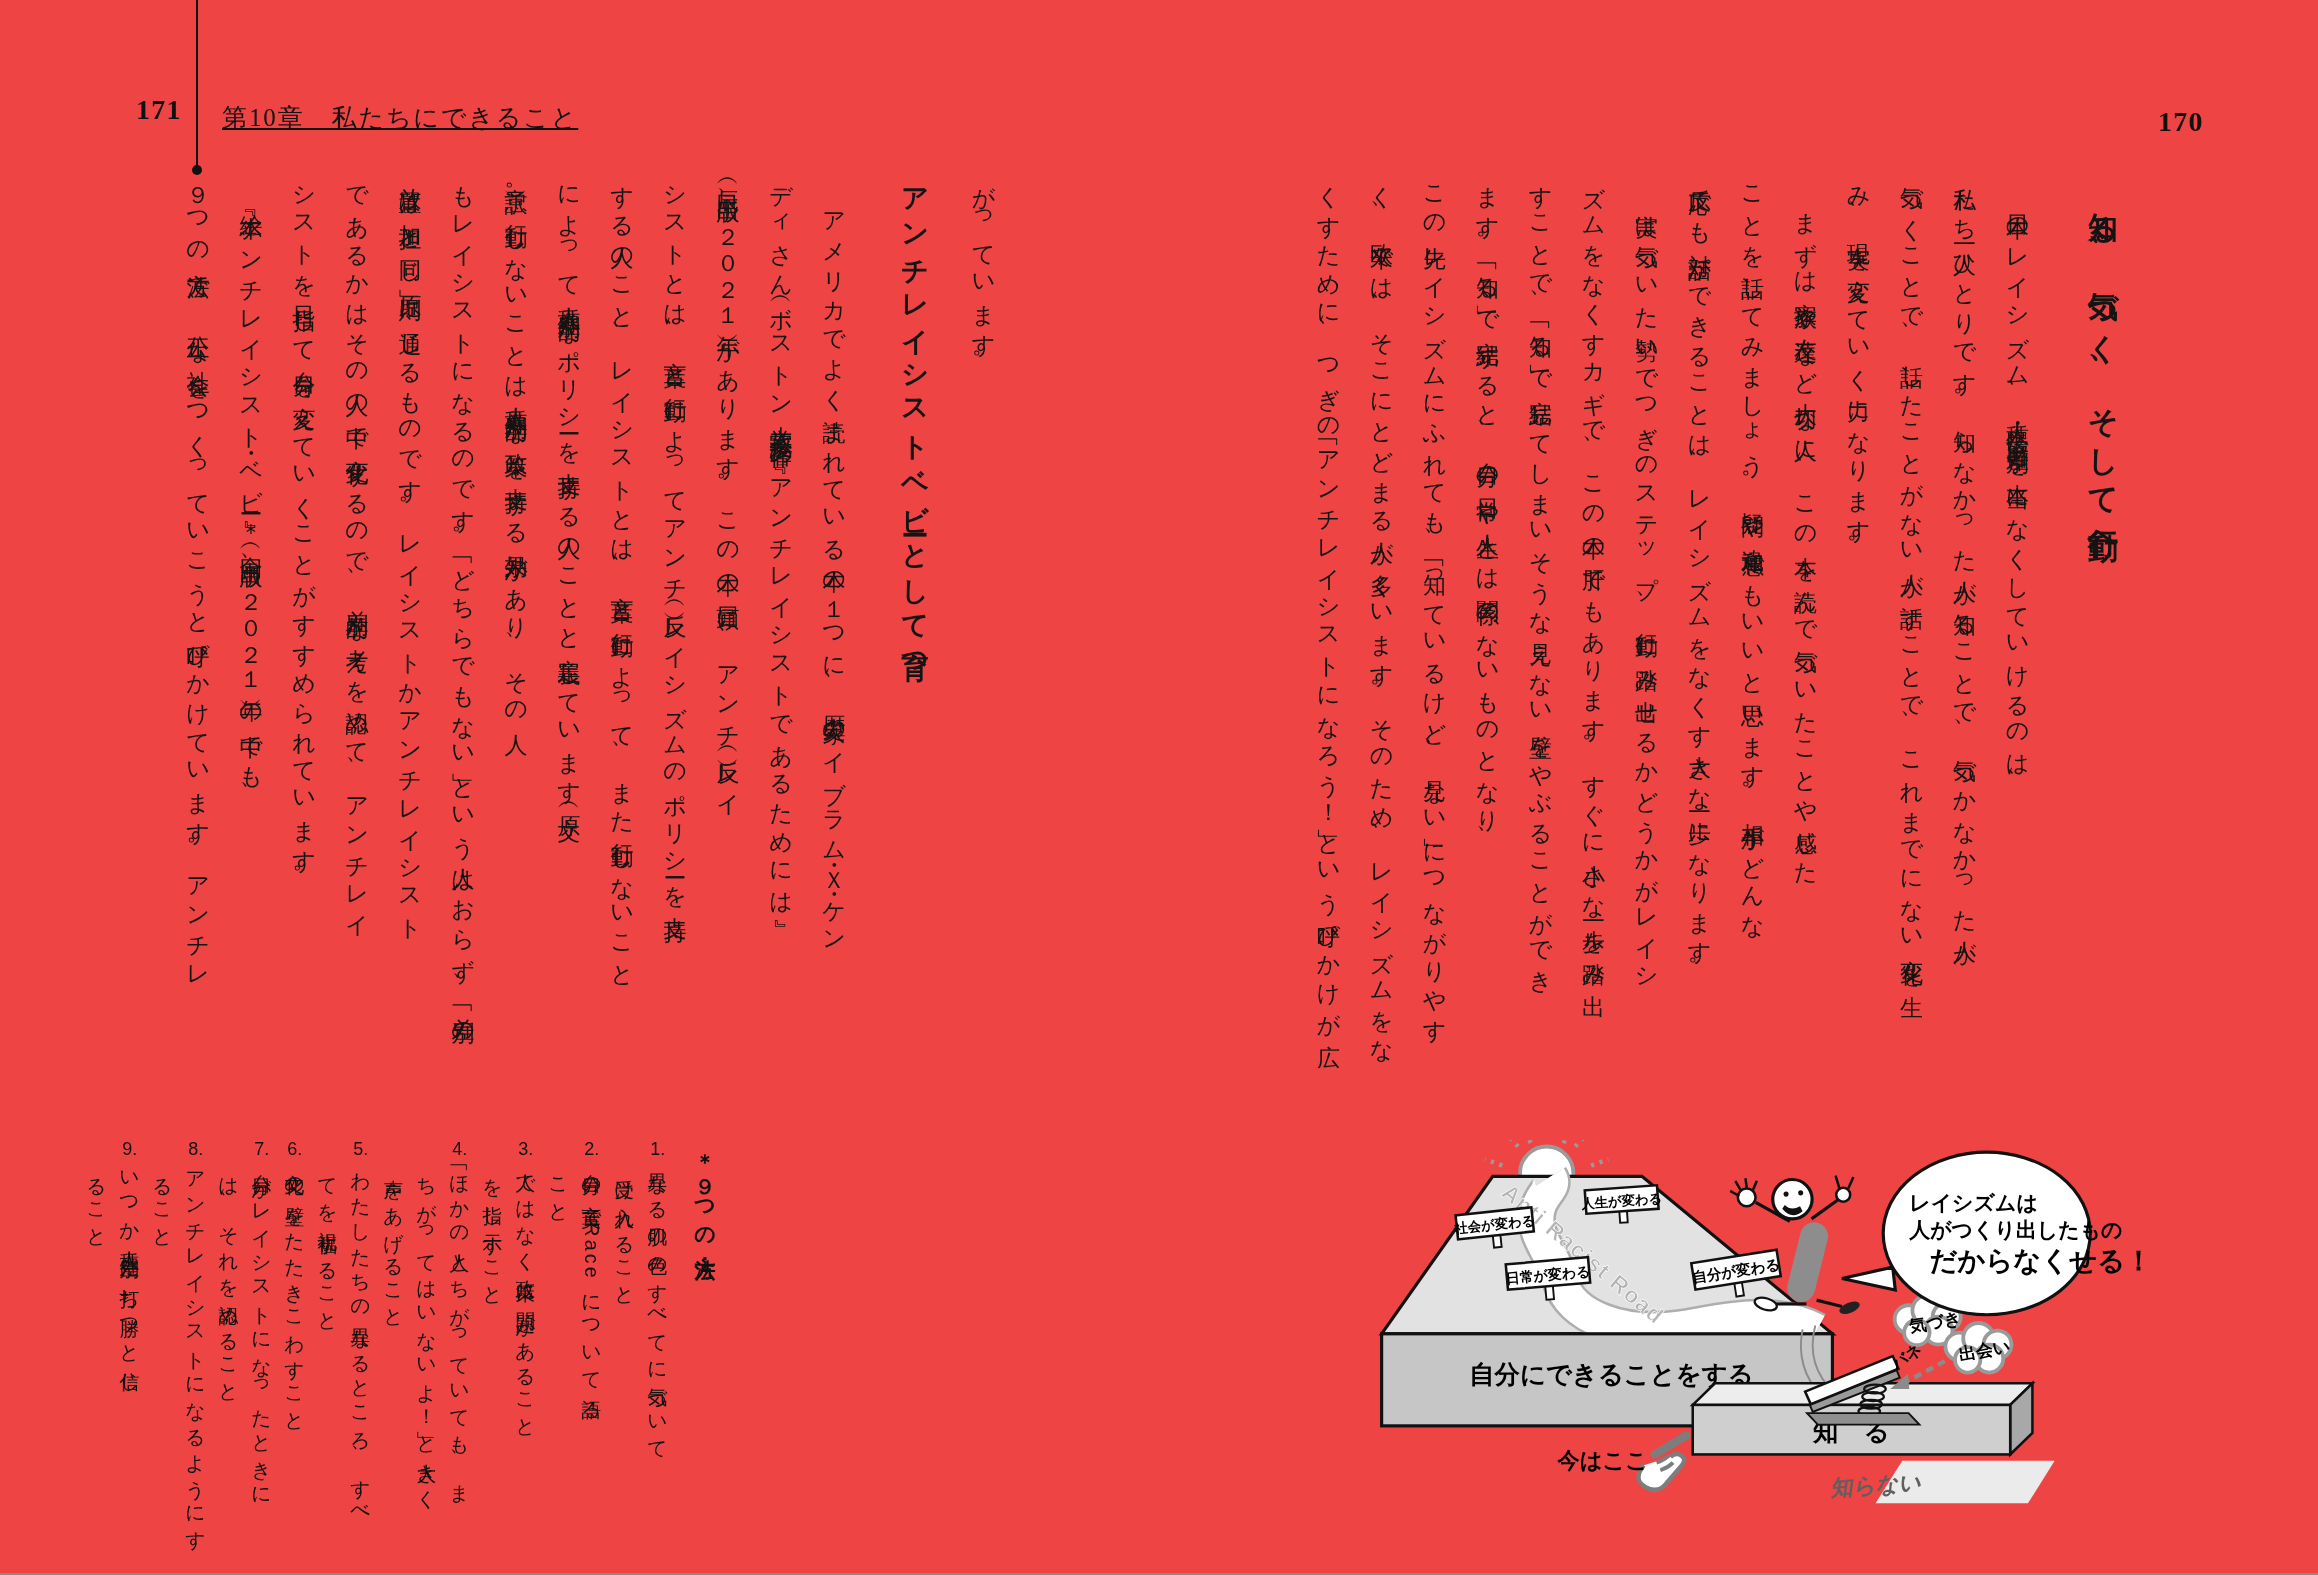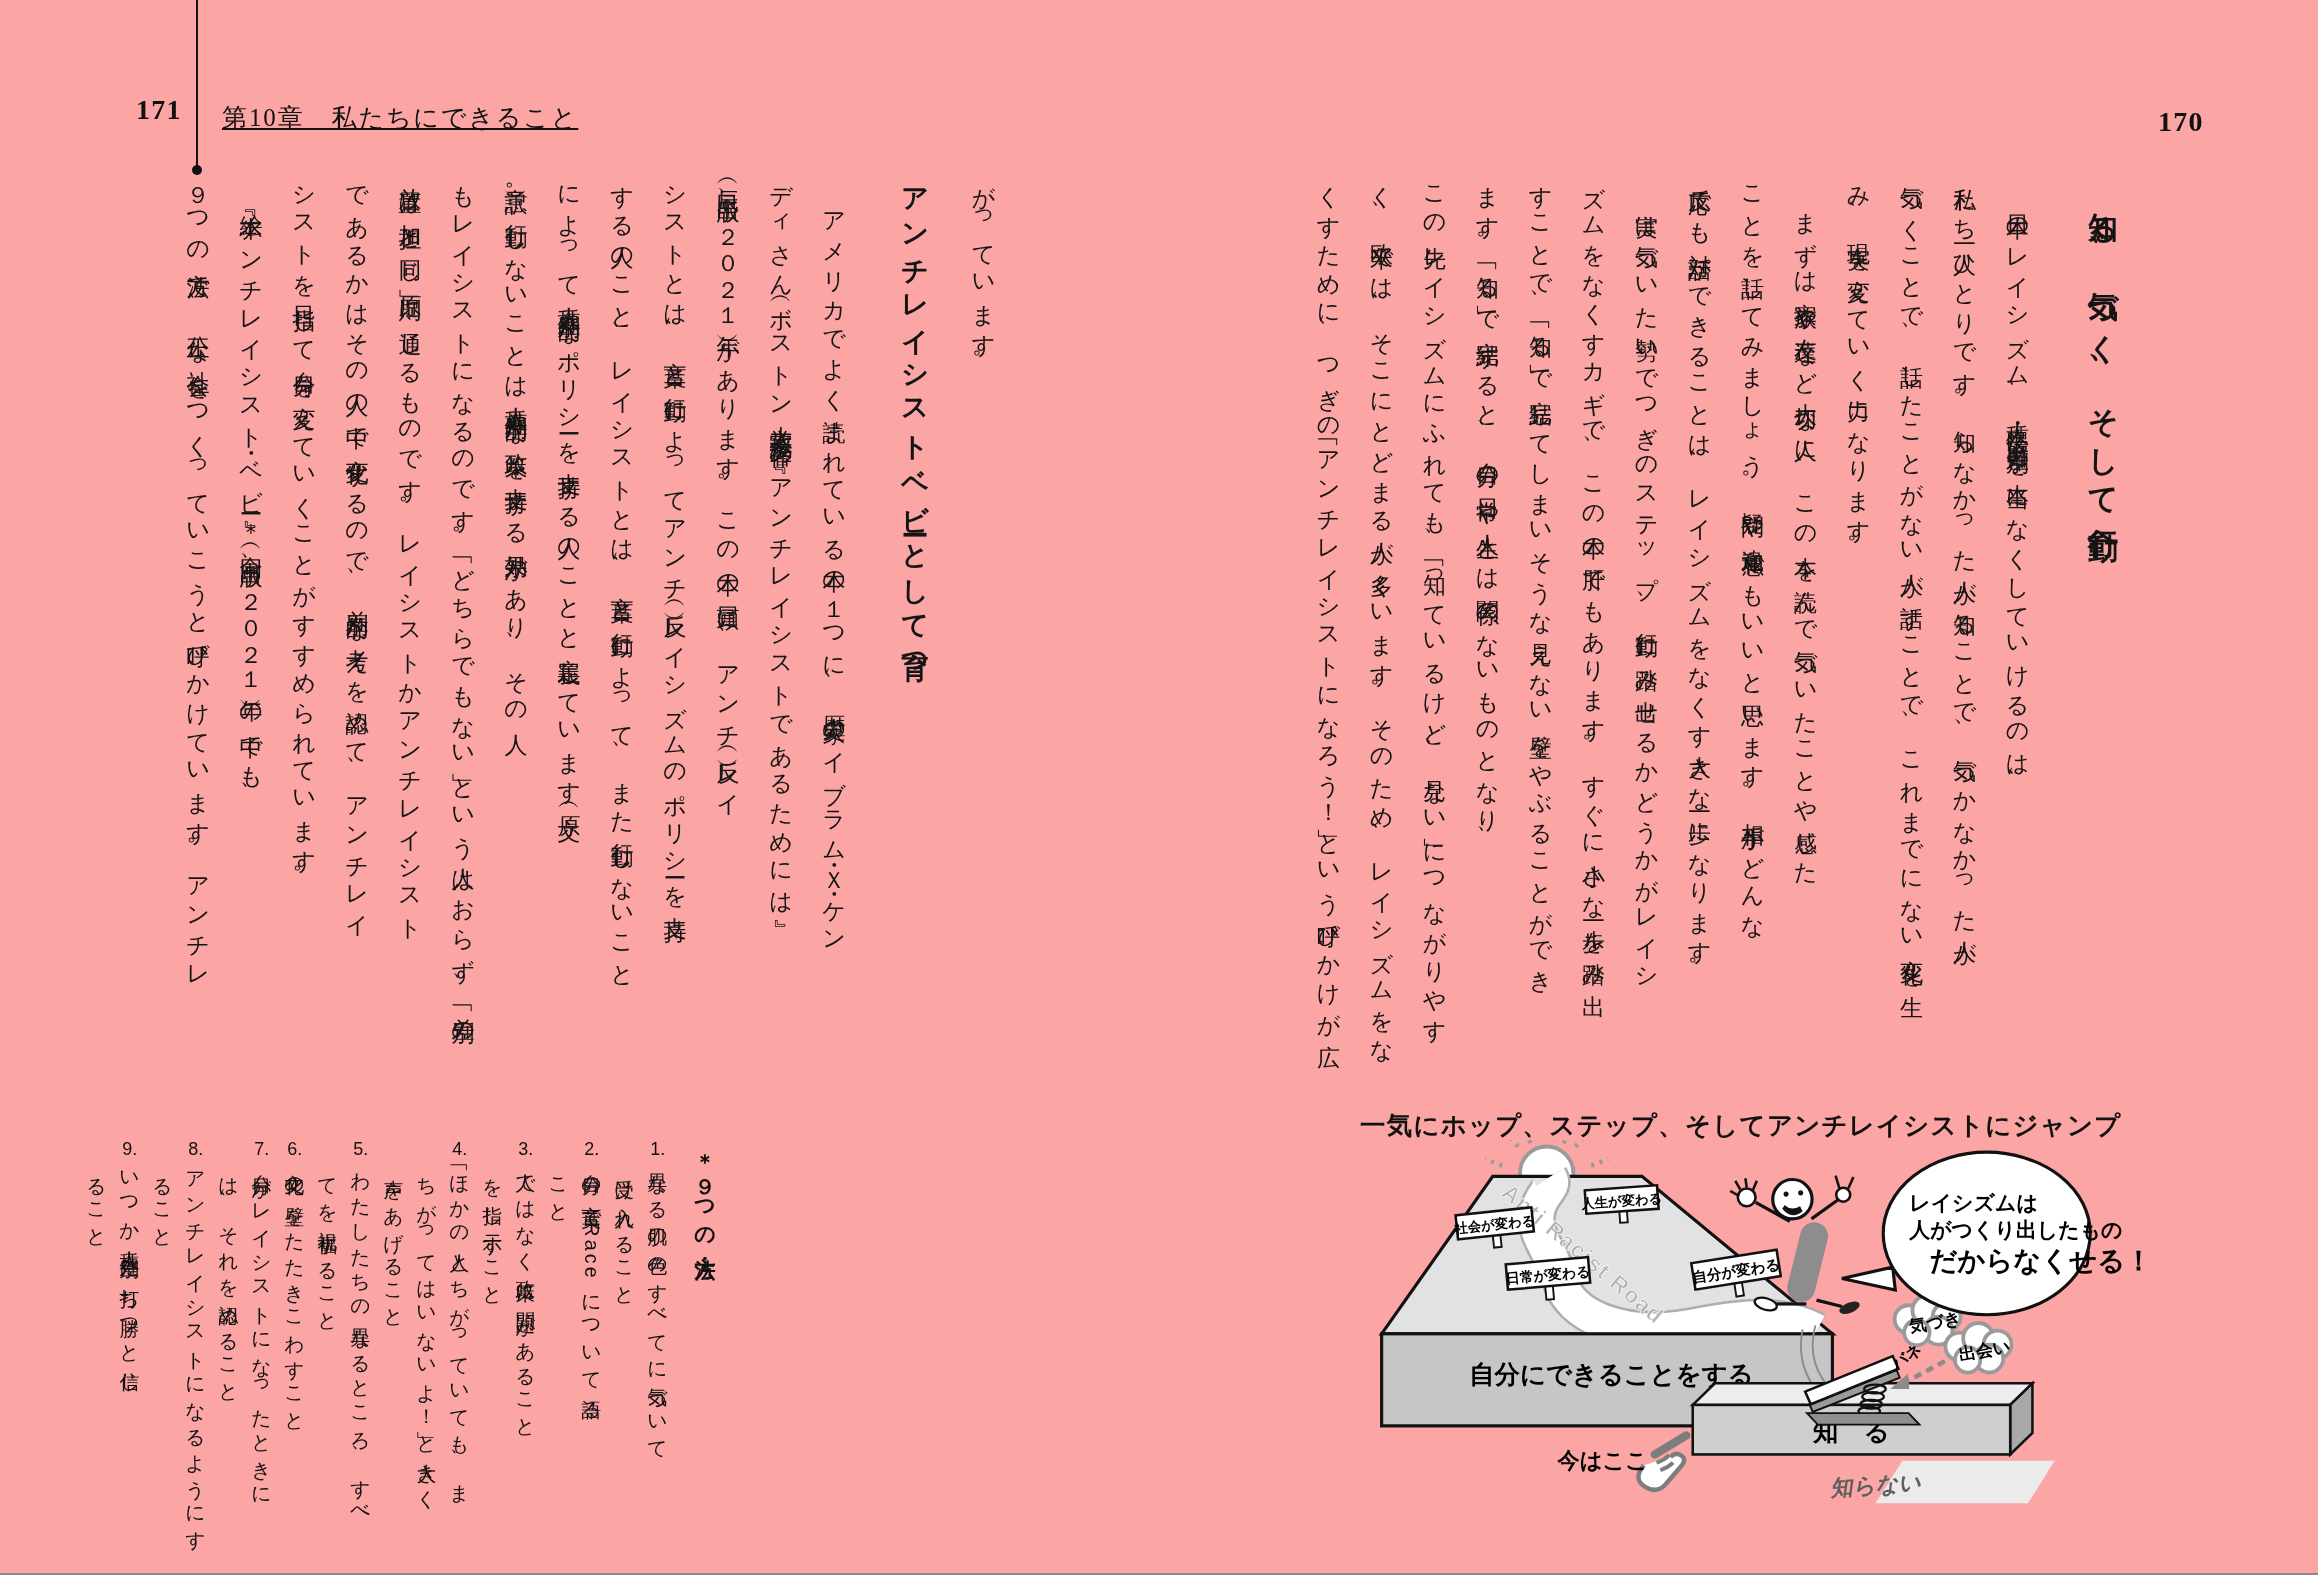--- a/index.html
+++ b/index.html
@@ -1,16 +1,16 @@
 <!DOCTYPE html>
 <html style="font-size:10.2px"><head>
 <meta charset="utf-8">
 <style>
   html,body{margin:0;padding:0;background:#e8e8e8;}
-  .spread{position:relative;width:2319px;height:1576px;background:#fca5a5;overflow:hidden;
+  .spread{position:relative;width:2319px;height:1576px;background:#ef4444;overflow:hidden;
           font-family:"Liberation Serif",serif;color:#111;}
   
   .pagenum{position:absolute;font-family:"Liberation Serif",serif;font-weight:bold;
            font-size:28px;letter-spacing:1.3px;}
   #pn170{top:94px;left:2158px;margin-top:12px;}
   #pn171{top:94px;left:136px;}
   .chap-rule{position:absolute;left:196px;top:0;width:1.9px;height:169px;background:#111;}
   .chap-dot{position:absolute;left:192px;top:165px;width:10.2px;height:10.2px;border-radius:50%;background:#111;}
   .chap-title{position:absolute;left:222px;top:101px;font-size:25px;letter-spacing:1.9px;
               font-family:"Liberation Serif",serif;text-decoration:underline;}
@@ -102,21 +102,20 @@
       <p class="fcol cont">てを祝福すること</p>
       <p class="fcol"><span class="tcy">6.</span>文化の壁をたたきこわすこと</p>
       <p class="fcol"><span class="tcy">7.</span>自分がレイシストになったときに</p>
       <p class="fcol cont">は、それを認めること</p>
       <p class="fcol"><span class="tcy">8.</span>アンチレイシストになるようにす</p>
       <p class="fcol cont">ること</p>
       <p class="fcol"><span class="tcy">9.</span>いつか人種差別に打ち勝つと信じ</p>
       <p class="fcol cont">ること</p>
     </div>
 
-  <div class="fig-caption">一気にホップ、ステップ、そしてアンチレイシストにジャンプ</div>
 
   <svg id="figsvg" width="927" height="413" viewBox="0 0 1460 650">
 
     <g>
       <circle cx="335" cy="52" r="42" fill="#fff" stroke="#9a9a9a" stroke-width="6"></circle>
       <g stroke="#9a9a9a" stroke-width="7" stroke-dasharray="5 9">
         <line x1="335" y1="-4" x2="335" y2="-30"></line>
         <line x1="290" y1="10" x2="270" y2="-12"></line>
         <line x1="380" y1="10" x2="400" y2="-12"></line>
         <line x1="265" y1="40" x2="238" y2="30"></line>

